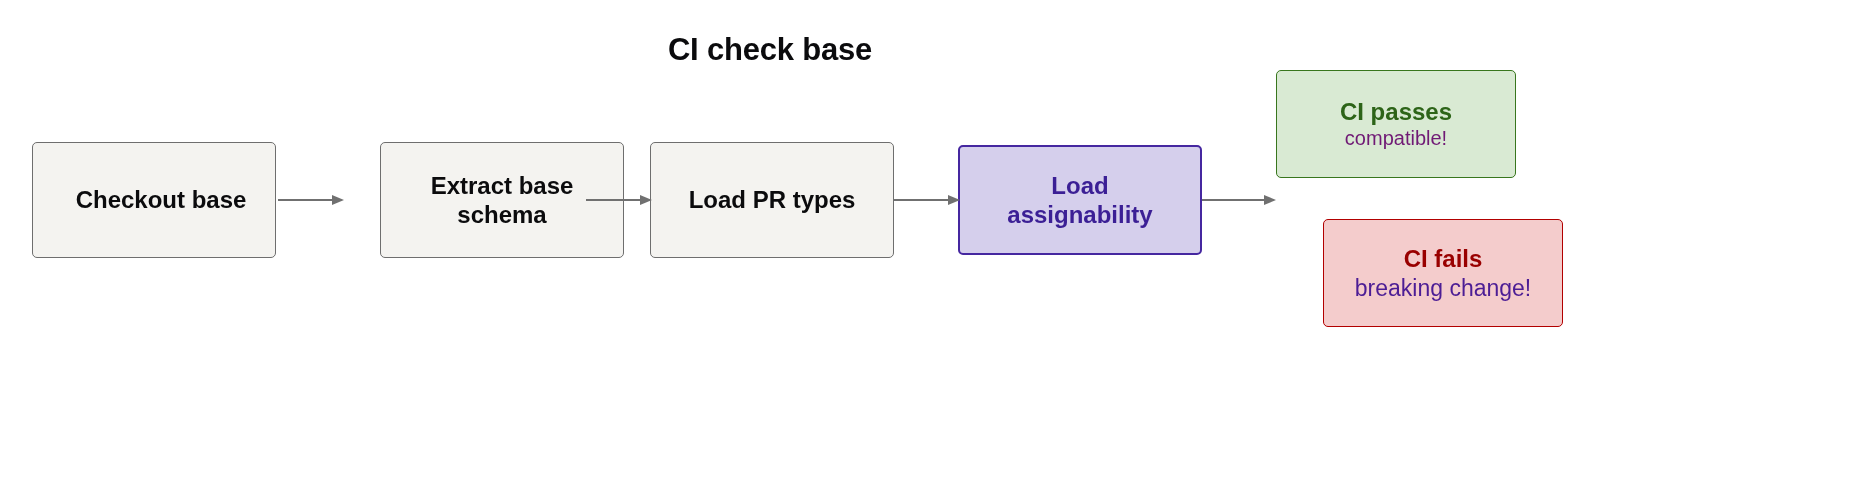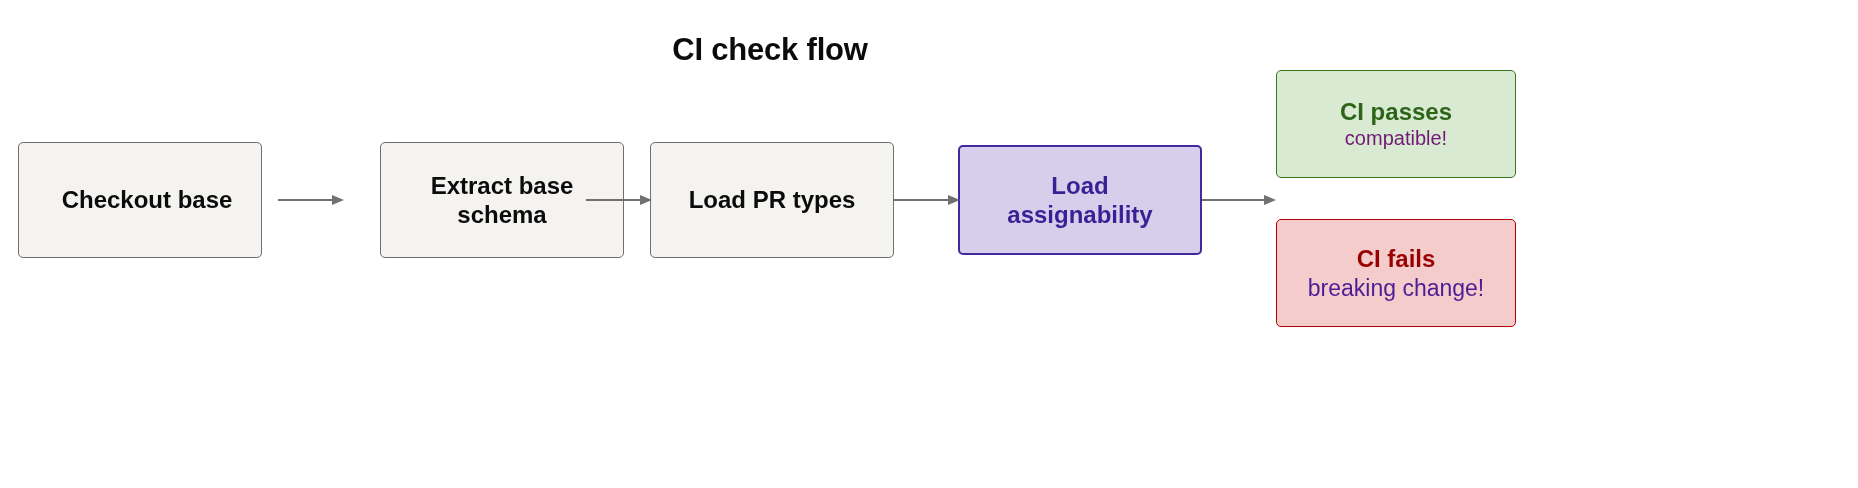--- a/index.html
+++ b/index.html
@@ -69,25 +69,26 @@
     border: 1.8px solid #38761d;
     color: #2d6418;
     font-size: 24px;
   }
   .node--success .line-sub { color: #701a75; font-size: 20px; text-align: right; }
   .node--failure {
     background: #f4cccc;
     border: 1.8px solid #b20000;
     color: #990000;
     font-size: 24px;
+    margin-left: 47px;
   }
   .node--failure .line-sub { color: #4c1d95; font-size: 23px; }
 
   
-  #node-checkout-base   { left: 18px;   top: 142px; width: 244px; height: 116px; padding-left: 14px; }
+  #node-checkout-base   { left: 32px;   top: 142px; width: 244px; height: 116px; padding-left: 14px; }
   #node-extract-schema  { left: 342px;  top: 142px; width: 244px; height: 116px; margin-left: 38px; }
   #node-load-pr-types   { left: 650px;  top: 142px; width: 244px; height: 116px; text-align: center; }
   #node-check-assign    { left: 958px;  top: 145px; width: 244px; height: 110px; }
   #node-ci-passes       { left: 1276px; top: 70px;  width: 240px; height: 108px; }
   #node-ci-fails        { left: 1276px; top: 219px; width: 240px; height: 108px; }
 
   
   .arrow {
     position: absolute;
     height: 12px;
@@ -98,21 +99,21 @@
   #arrow-1 { left: 278px;  top: 194px; width: 66px; }
   #arrow-2 { left: 586px;  top: 194px; width: 66px; }
   #arrow-3 { left: 894px;  top: 194px; width: 66px; }
   #arrow-4 { left: 1202px; top: 194px; width: 74px; }
 </style>
 </head>
 <body>
 
 <div id="canvas">
 
-  <div id="diagram-title">CI check flow</div>
+  <div id="diagram-title">CI check base</div>
 
   <div class="node node--process" id="node-checkout-base">
     <span class="line-main">Checkout base</span>
   </div>
 
   <div class="node node--process" id="node-extract-schema">
     <span class="line-main">Extract base
 schema</span>
   </div>
 

